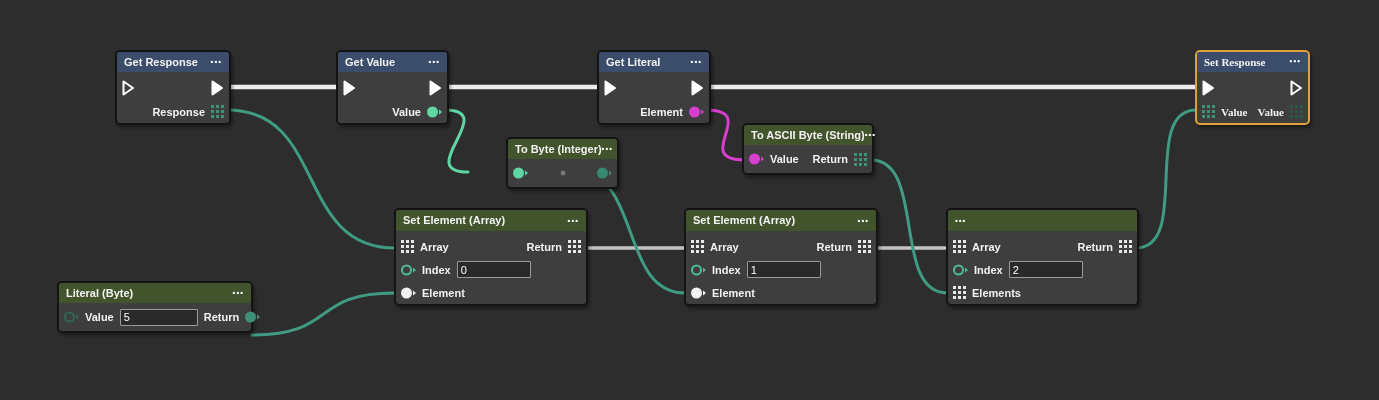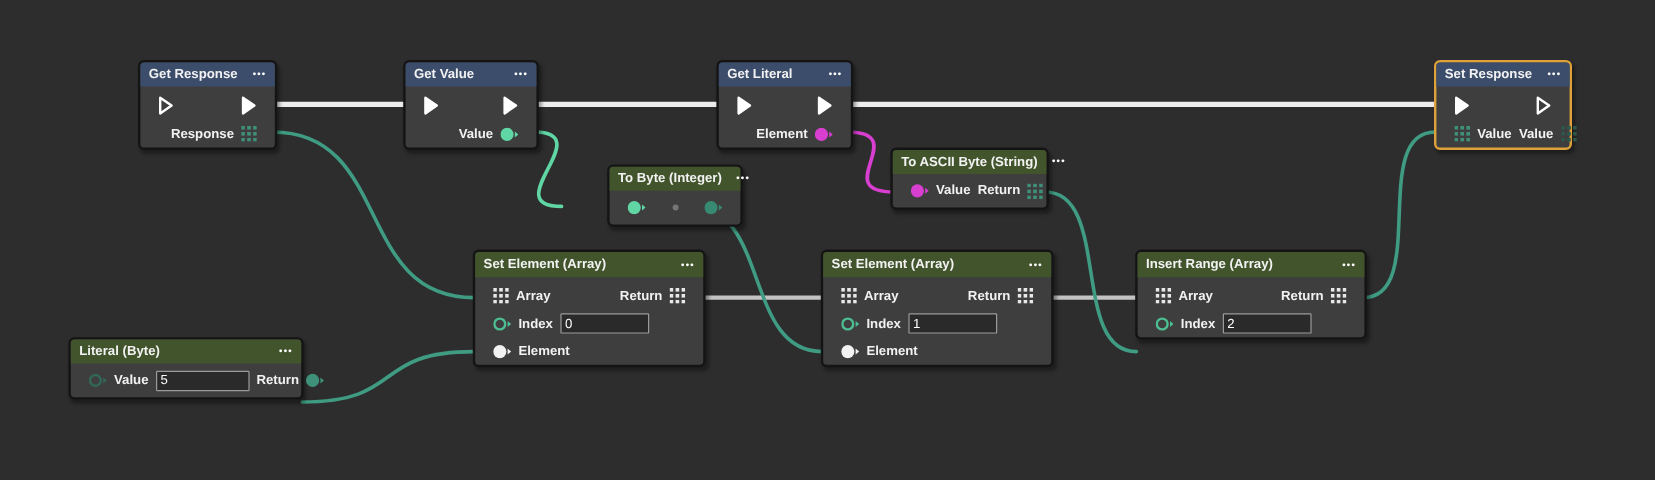--- a/index.html
+++ b/index.html
@@ -1,27 +1,27 @@
 <!DOCTYPE html>
 <html><head>
 <meta charset="utf-8">
 <style>
   html,body{margin:0;padding:0;background:#2d2d2e;}
   #canvas{position:relative;width:1379px;height:400px;background:#2d2d2e;overflow:hidden;
           font-family:"Liberation Sans","DejaVu Sans",sans-serif;-webkit-font-smoothing:antialiased;}
   #wire-layer{position:absolute;left:0;top:0;z-index:0;}
   .node{position:absolute;z-index:1;background:#3e3e3e;border:2px solid #141414;border-radius:5px;
         box-shadow:2px 3px 3px rgba(0,0,0,0.35);color:#f2f2f2;font-size:11px;}
-  .node.selected{border-color:#dfa13a;}
+  .node.selected{border-color:#dfa13a;font-family:Liberation Serif, serif;}
   .hdr{height:20px;line-height:20px;display:flex;justify-content:space-between;align-items:center;
-       padding:0 7px;border-radius:3px 3px 0 0;font-weight:700;white-space:nowrap;gap:12px;}
+       padding:0 7px;border-radius:3px 3px 0 0;font-weight:700;white-space:nowrap;}
   .hdr.blue{background:#3c4d6b;}
   .hdr.green{background:#42542c;}
   .menu{font-size:8px;letter-spacing:1px;color:#fff;cursor:pointer;line-height:20px;}
-  .row{display:flex;align-items:center;gap:6px;padding:0 15px;height:23px;white-space:nowrap;}
+  .row{display:flex;align-items:center;gap:6px;padding:0 5px;height:23px;white-space:nowrap;}
   .row.execrow{justify-content:space-between;height:24px;margin-top:4px;}
   .row.outonly{justify-content:flex-end;}
   .row.spread{justify-content:space-between;}
   .row.first{margin-top:4px;}
   .grp{display:flex;align-items:center;gap:6px;}
   .lbl{font-weight:700;color:#f2f2f2;}
   .pin{display:inline-flex;align-items:center;line-height:0;cursor:crosshair;}
   .field{height:15px;background:#2a2a2a;border:1px solid #9a9a9a;border-radius:1px;color:#fff;
          font-family:"Liberation Sans","DejaVu Sans",sans-serif;font-size:11px;padding:0 3px;outline:none;}
   .field.idx{width:66px;}
@@ -382,21 +382,20 @@
             <circle cx="5.5" cy="6" r="5.5" fill="#f2f2f2"></circle>
             <path d="M12 3.5 L15 6 L12 8.5 Z" fill="#f2f2f2"></path>
           </svg>
         </span>
       <span class="lbl">Element</span>
     </div>
   </div>
 
   <div class="node" style="left:946px;top:208px;width:189px;">
     <div class="hdr green" style="height:21px;line-height:21px;">
-      <span class="lbl">Insert Range (Array)</span>
       <span class="menu">•••</span>
     </div>
     <div class="row spread first">
       <span class="grp">
         <span class="pin">
             <svg width="13" height="13" viewBox="0 0 13 13">
               <g fill="#e8e8e8">
                 <rect width="3" height="3"></rect>
                 <rect x="5" width="3" height="3"></rect>
                 <rect x="10" width="3" height="3"></rect>
@@ -432,20 +431,38 @@
     </div>
     <div class="row">
       <span class="pin">
           <svg width="15" height="12" viewBox="0 0 15 12">
             <circle cx="5.5" cy="6" r="4.5" fill="none" stroke="#4dbd92" stroke-width="2"></circle>
             <path d="M12 3.5 L15 6 L12 8.5 Z" fill="#4dbd92"></path>
           </svg>
         </span>
       <span class="lbl">Index</span>
       <input class="field idx" value="2" style="">
+    </div>
+    <div class="row">
+      <span class="pin">
+          <svg width="13" height="13" viewBox="0 0 13 13">
+            <g fill="#e8e8e8">
+              <rect width="3" height="3"></rect>
+              <rect x="5" width="3" height="3"></rect>
+              <rect x="10" width="3" height="3"></rect>
+              <rect y="5" width="3" height="3"></rect>
+              <rect x="5" y="5" width="3" height="3"></rect>
+              <rect x="10" y="5" width="3" height="3"></rect>
+              <rect y="10" width="3" height="3"></rect>
+              <rect x="5" y="10" width="3" height="3"></rect>
+              <rect x="10" y="10" width="3" height="3"></rect>
+            </g>
+          </svg>
+        </span>
+      <span class="lbl">Elements</span>
     </div>
   </div>
 
   <div class="node" style="left:57px;top:281px;width:192px;">
     <div class="hdr green">
       <span class="lbl">Literal (Byte)</span>
       <span class="menu">•••</span>
     </div>
     <div class="row" style="height:28px;">
       <span class="pin">

